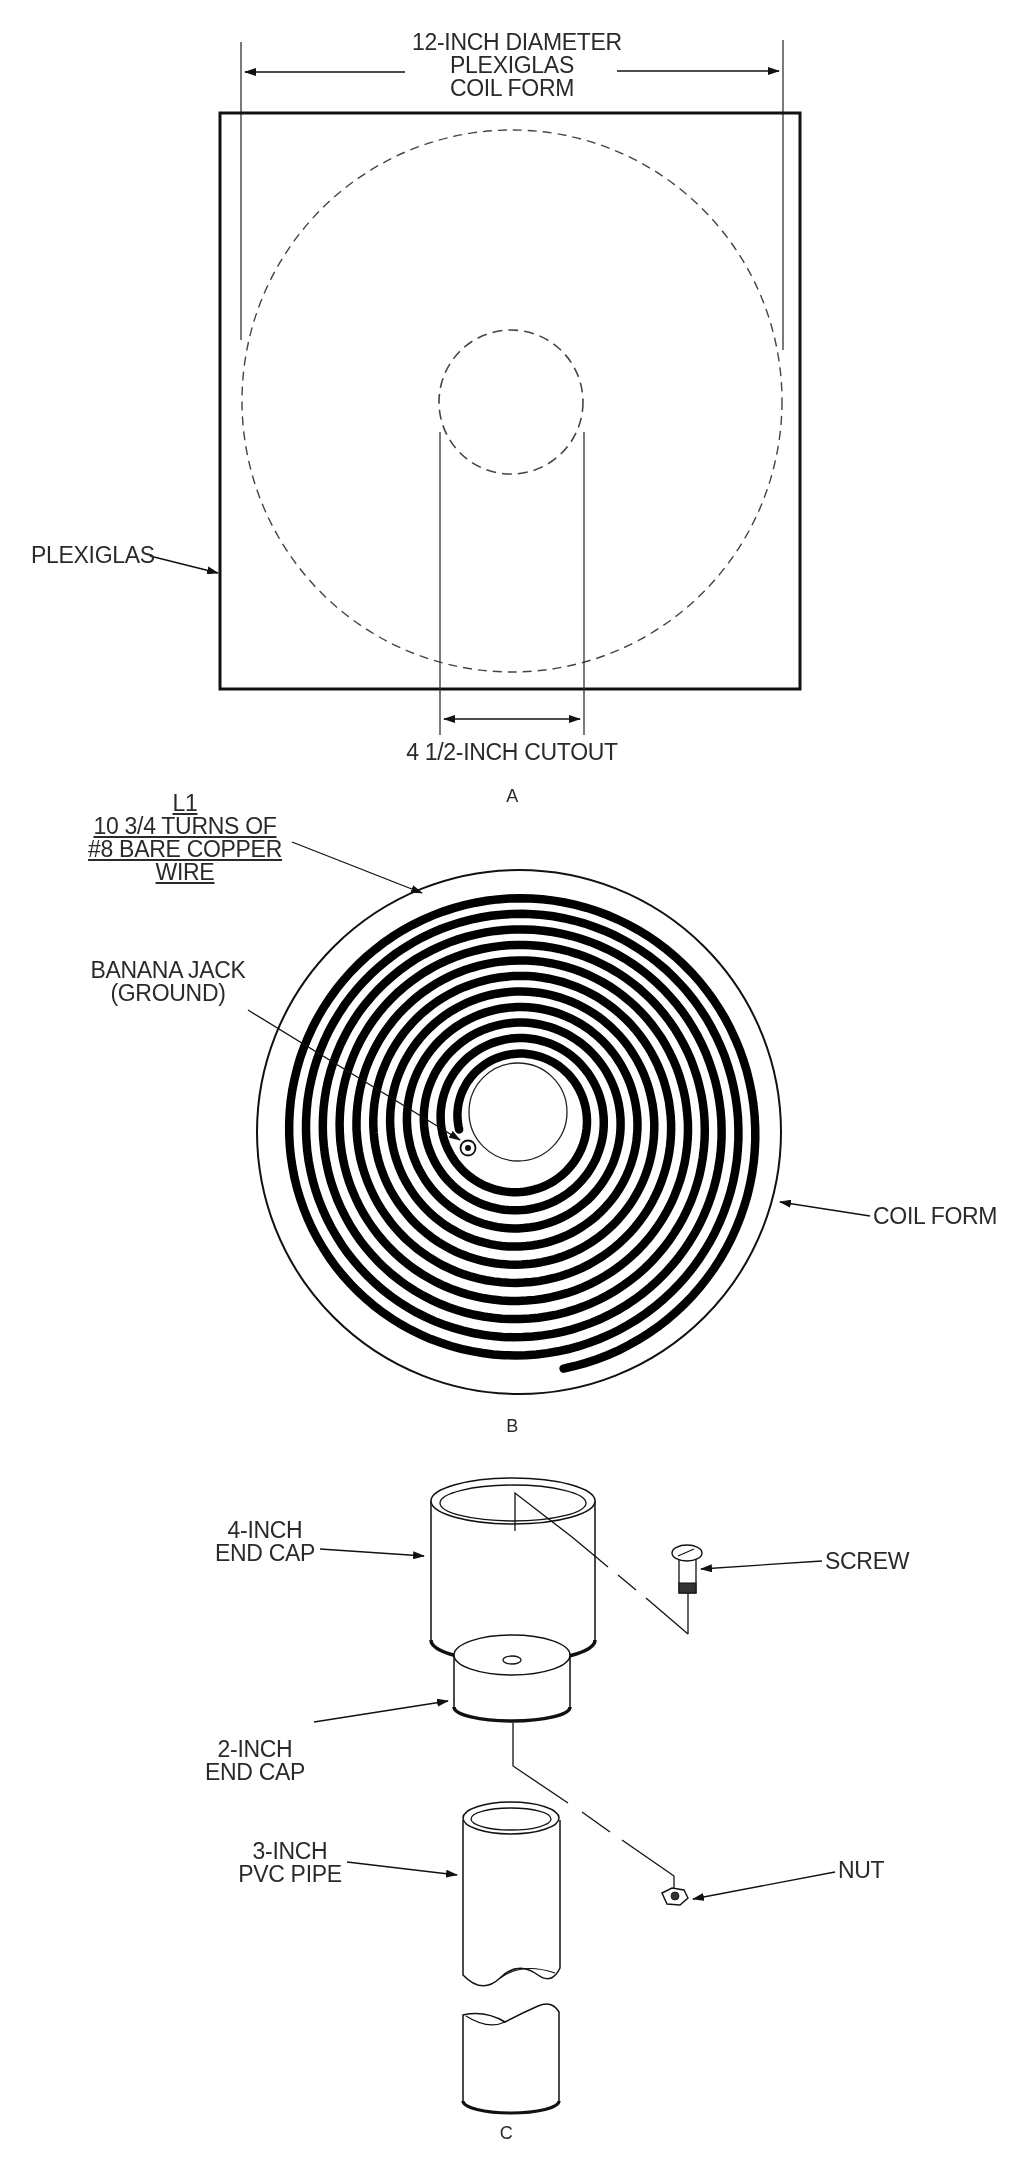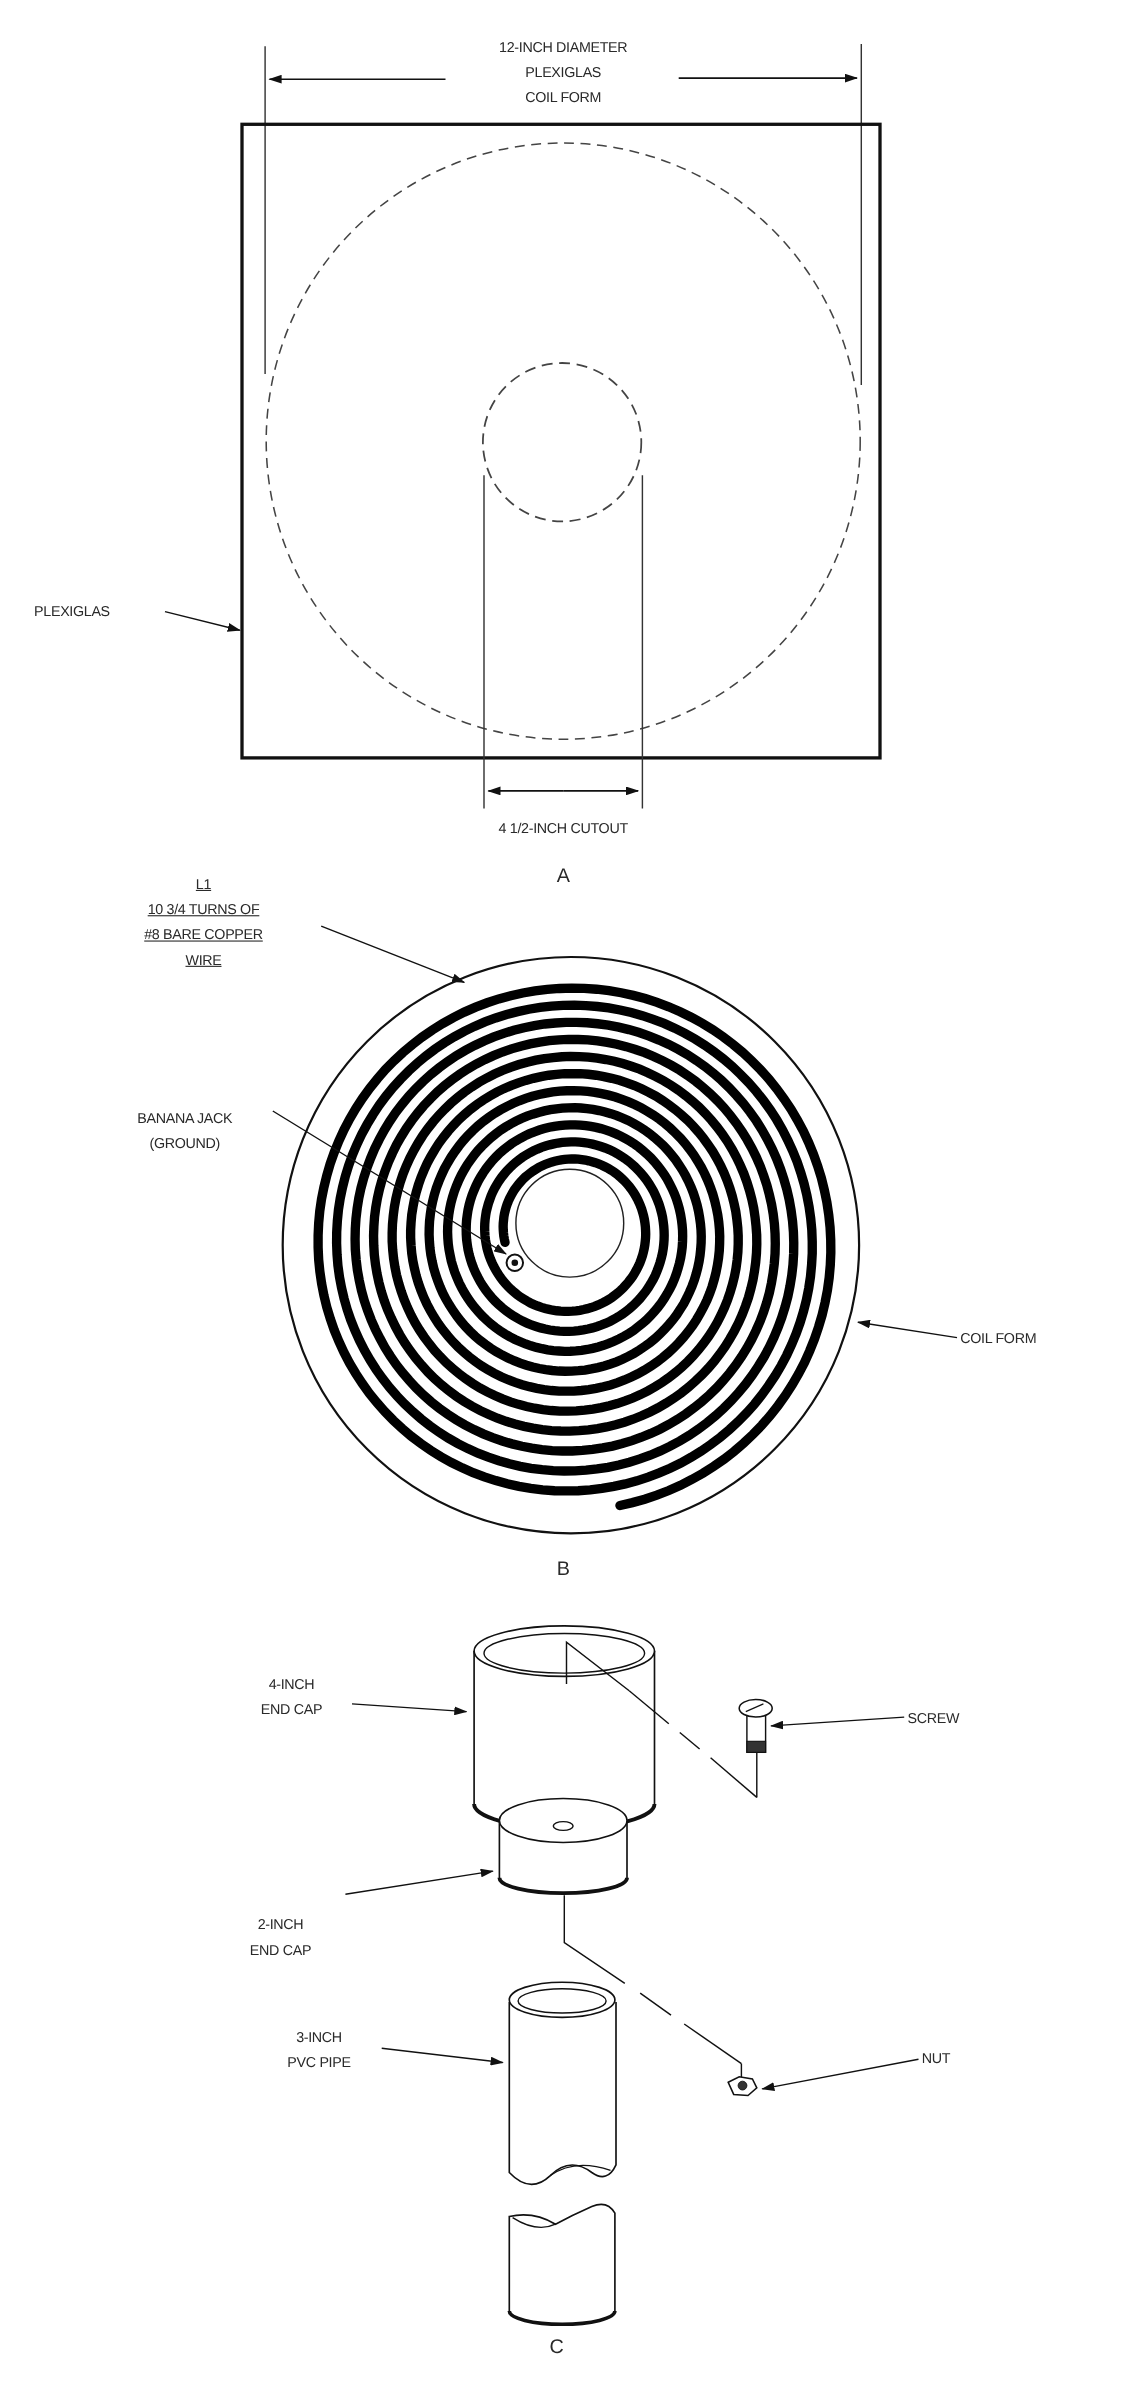--- a/index.html
+++ b/index.html
@@ -1,19 +1,19 @@
 <!DOCTYPE html>
 <html><head>
 <meta charset="utf-8">
 <style>
   html, body { margin: 0; padding: 0; background: #ffffff; }
   body { width: 1024px; height: 2173px; position: relative; overflow: hidden;
          font-family: "Liberation Sans", sans-serif; color: #222; }
   svg { position: absolute; left: 0; top: 0; }
-  .lbl { position: absolute; font-size: 13px; line-height: 23px; color: #2a2a2a;
+  .lbl { position: absolute; font-size: 23px; line-height: 23px; color: #2a2a2a;
          letter-spacing: -0.3px; white-space: nowrap; }
   .ctr { text-align: center; }
   .cap { font-size: 18px; }
 </style>
 </head>
 <body>
 
 <svg width="1024" height="2173" viewBox="0 0 1024 2173">
   <defs>
     <marker id="ah" markerWidth="12" markerHeight="8" refX="11" refY="4" orient="auto" markerUnits="userSpaceOnUse">
@@ -129,21 +129,21 @@
 <div class="lbl" style="left:31px; top:544px;">PLEXIGLAS</div>
 <div class="lbl ctr" style="left:402px; top:741px; width:220px;">4 1/2-INCH CUTOUT</div>
 <div class="lbl ctr cap" style="left:492px; top:785px; width:40px;">A</div>
 
 <div class="lbl ctr" style="left:85px; top:792px; width:200px;text-decoration:underline;">
   <div>L1</div>
   <div>10 3/4 TURNS OF</div>
   <div>#8 BARE COPPER</div>
   <div>WIRE</div>
 </div>
-<div class="lbl ctr" style="left:78px; top:959px; width:180px;margin-top:46px;">
+<div class="lbl ctr" style="left:78px; top:959px; width:180px;">
   <div>BANANA JACK</div>
   <div>(GROUND)</div>
 </div>
 <div class="lbl" style="left:873px; top:1205px;">COIL FORM</div>
 <div class="lbl ctr cap" style="left:492px; top:1415px; width:40px;">B</div>
 
 <div class="lbl ctr" style="left:210px; top:1519px; width:110px;">
   <div>4-INCH</div>
   <div>END CAP</div>
 </div>

